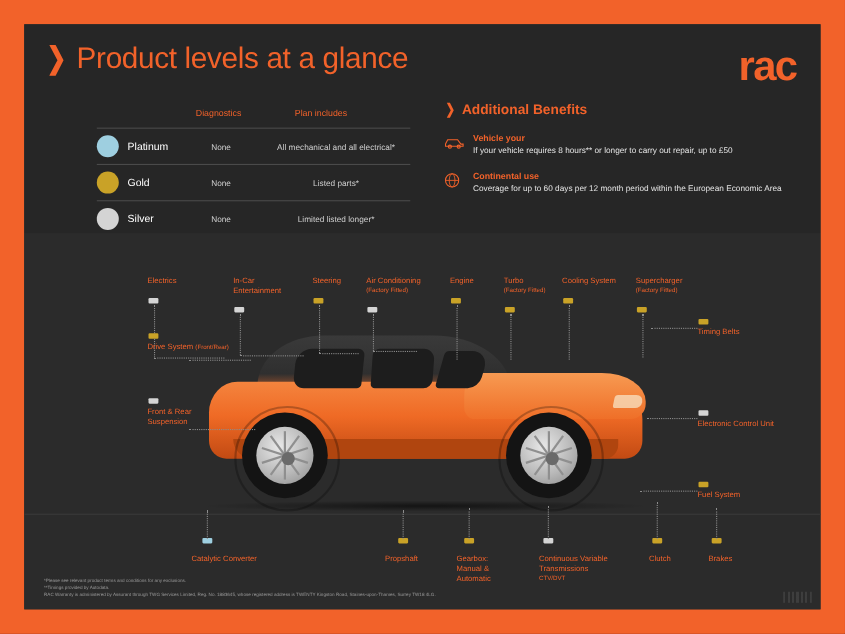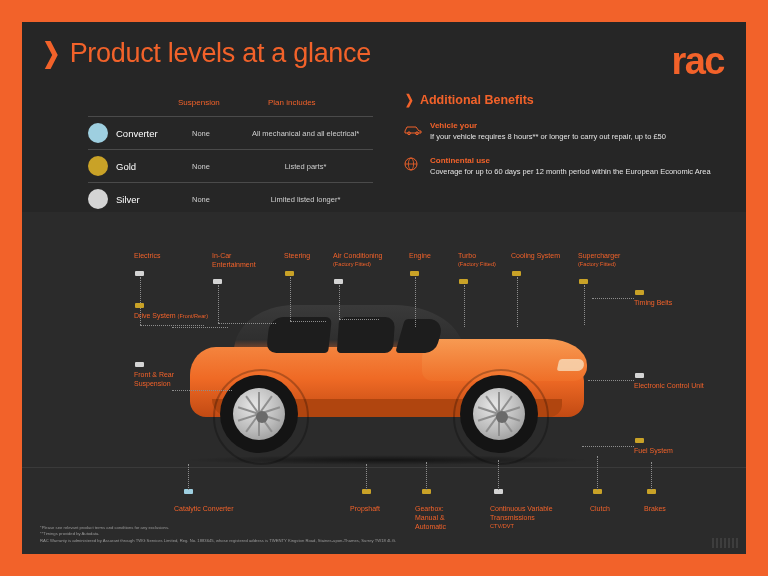--- a/index.html
+++ b/index.html
@@ -338,27 +338,27 @@
 
     <div class="header">
       <div class="title-row">
         <span class="chev">❯</span>
         <span class="main-title">Product levels at a glance</span>
       </div>
       <div class="rac-logo">rac</div>
 
       <div class="table">
         <div class="thead">
-          <span class="th-diag">Suspension</span>
+          <span class="th-diag">Diagnostics</span>
           <span class="th-plan">Plan includes</span>
         </div>
 
         <div class="trow">
           <span class="dot" style="background:#9ecfe0"></span>
-          <span class="tier-name">Converter</span>
+          <span class="tier-name">Platinum</span>
           <span class="tier-diag">None</span>
           <span class="tier-plan">All mechanical and all electrical*</span>
         </div>
 
         <div class="trow">
           <span class="dot" style="background:#c9a227"></span>
           <span class="tier-name">Gold</span>
           <span class="tier-diag">None</span>
           <span class="tier-plan">Listed parts*</span>
         </div>

